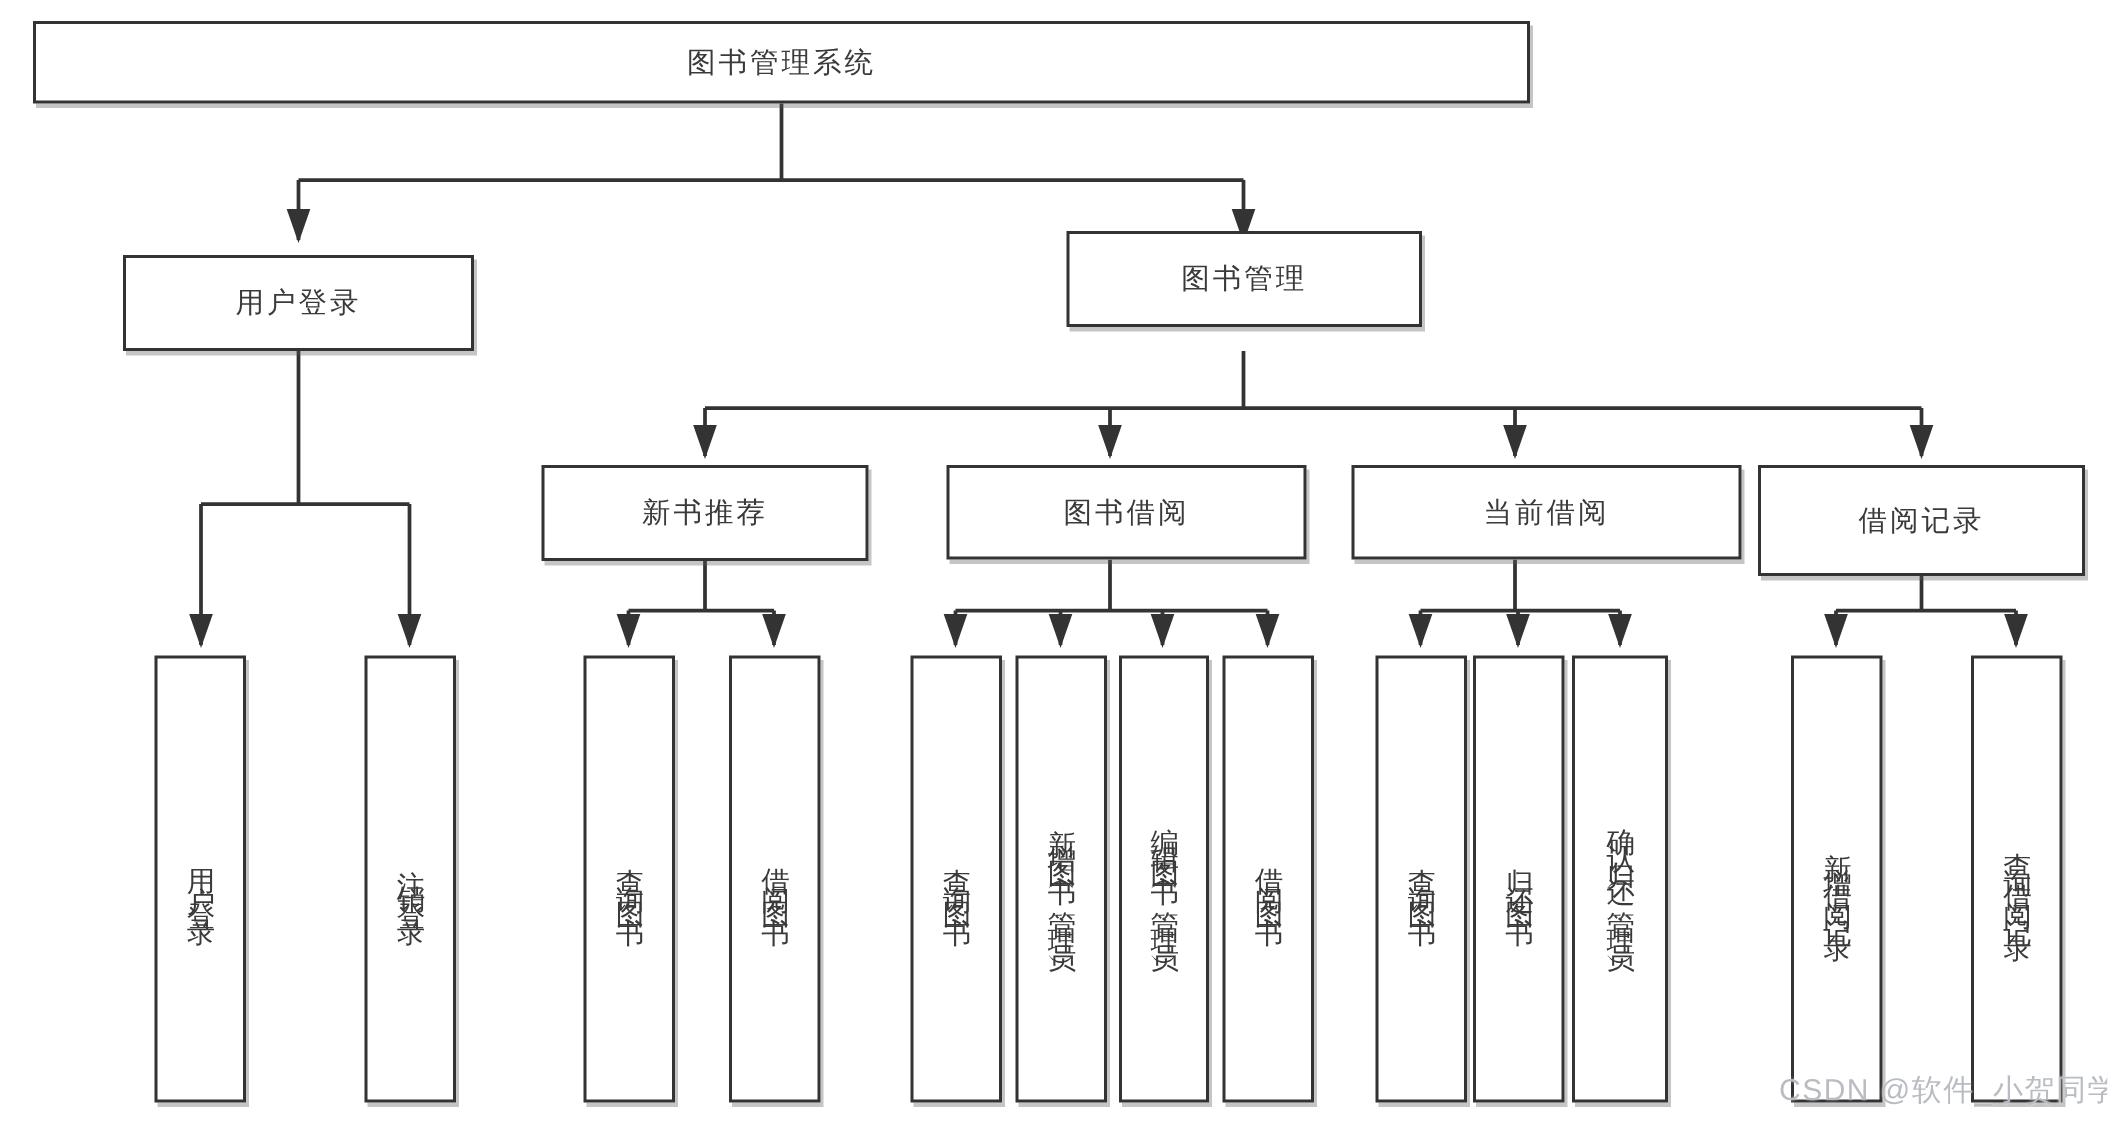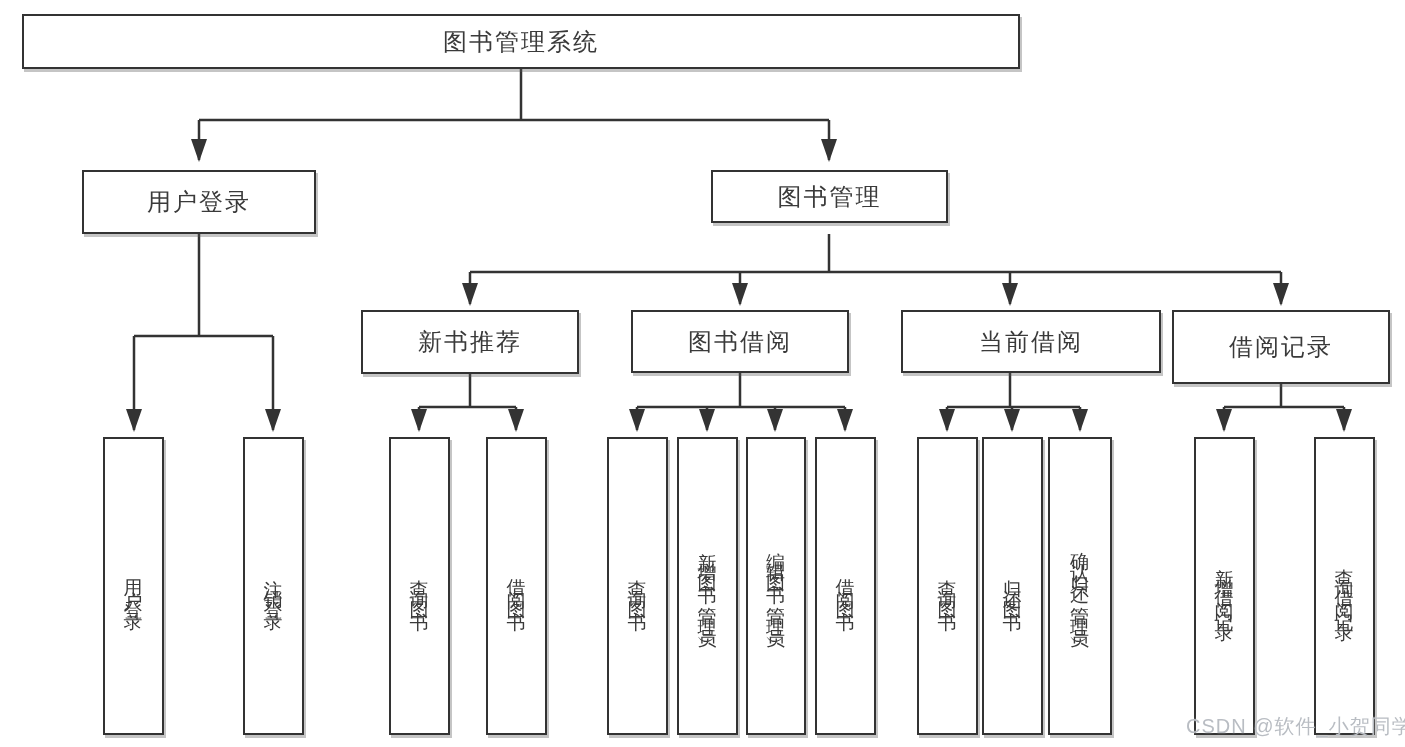--- a/index.html
+++ b/index.html
@@ -14,21 +14,21 @@
     font-family:"Liberation Sans","DejaVu Sans",sans-serif;overflow:hidden;
   }
   svg.connectors{position:absolute;left:0;top:0;color:var(--line);pointer-events:none;}
   .box{
     position:absolute;box-sizing:border-box;background:#fff;
     border:2.5px solid var(--line);
     display:flex;align-items:center;justify-content:center;
     color:var(--text);
     box-shadow:2px 3px 0 rgba(90,90,90,0.35);
   }
-  .box.h{font-size:24px;font-weight:500;letter-spacing:2px;white-space:nowrap;}
+  .box.h{font-size:19px;font-weight:500;letter-spacing:2px;white-space:nowrap;}
   .box.v span{
     writing-mode:vertical-rl;text-orientation:mixed;
     font-size:19px;font-weight:500;letter-spacing:11px;line-height:1;
     white-space:nowrap;
   }
   .watermark{
     position:absolute;left:1186px;top:713px;z-index:5;
     font-size:20px;letter-spacing:1px;color:var(--wm);white-space:nowrap;
     text-shadow:0 0 2px rgba(255,255,255,0.6);
   }
@@ -74,24 +74,24 @@
         <path d="M1080 407 V430" marker-end="url(#ah)"></path>
         <path d="M1224 407 V430" marker-end="url(#ah)"></path>
         <path d="M1344 407 V430" marker-end="url(#ah)"></path>
       </g>
     </g>
   </svg>
 
   <div class="box h" style="left:22px;top:14px;width:998px;height:55px">图书管理系统</div>
 
   <div class="box h" style="left:82px;top:170px;width:234px;height:64px">用户登录</div>
-  <div class="box h" style="left:711px;top:170px;width:237px;height:53px">图书管理</div>
+  <div class="box h" style="left:711px;top:154px;width:237px;height:64px">图书管理</div>
 
   <div class="box h" style="left:361px;top:310px;width:218px;height:64px">新书推荐</div>
-  <div class="box h" style="left:631px;top:310px;width:218px;height:63px">图书借阅</div>
+  <div class="box h" style="left:631px;top:310px;width:240px;height:63px">图书借阅</div>
   <div class="box h" style="left:901px;top:310px;width:260px;height:63px">当前借阅</div>
   <div class="box h" style="left:1172px;top:310px;width:218px;height:74px">借阅记录</div>
 
   <div class="box v" style="left:103px;top:437px;width:61px;height:298px">
     <span>用户登录</span>
   </div>
   <div class="box v" style="left:243px;top:437px;width:61px;height:298px">
     <span>注销登录</span>
   </div>
 

